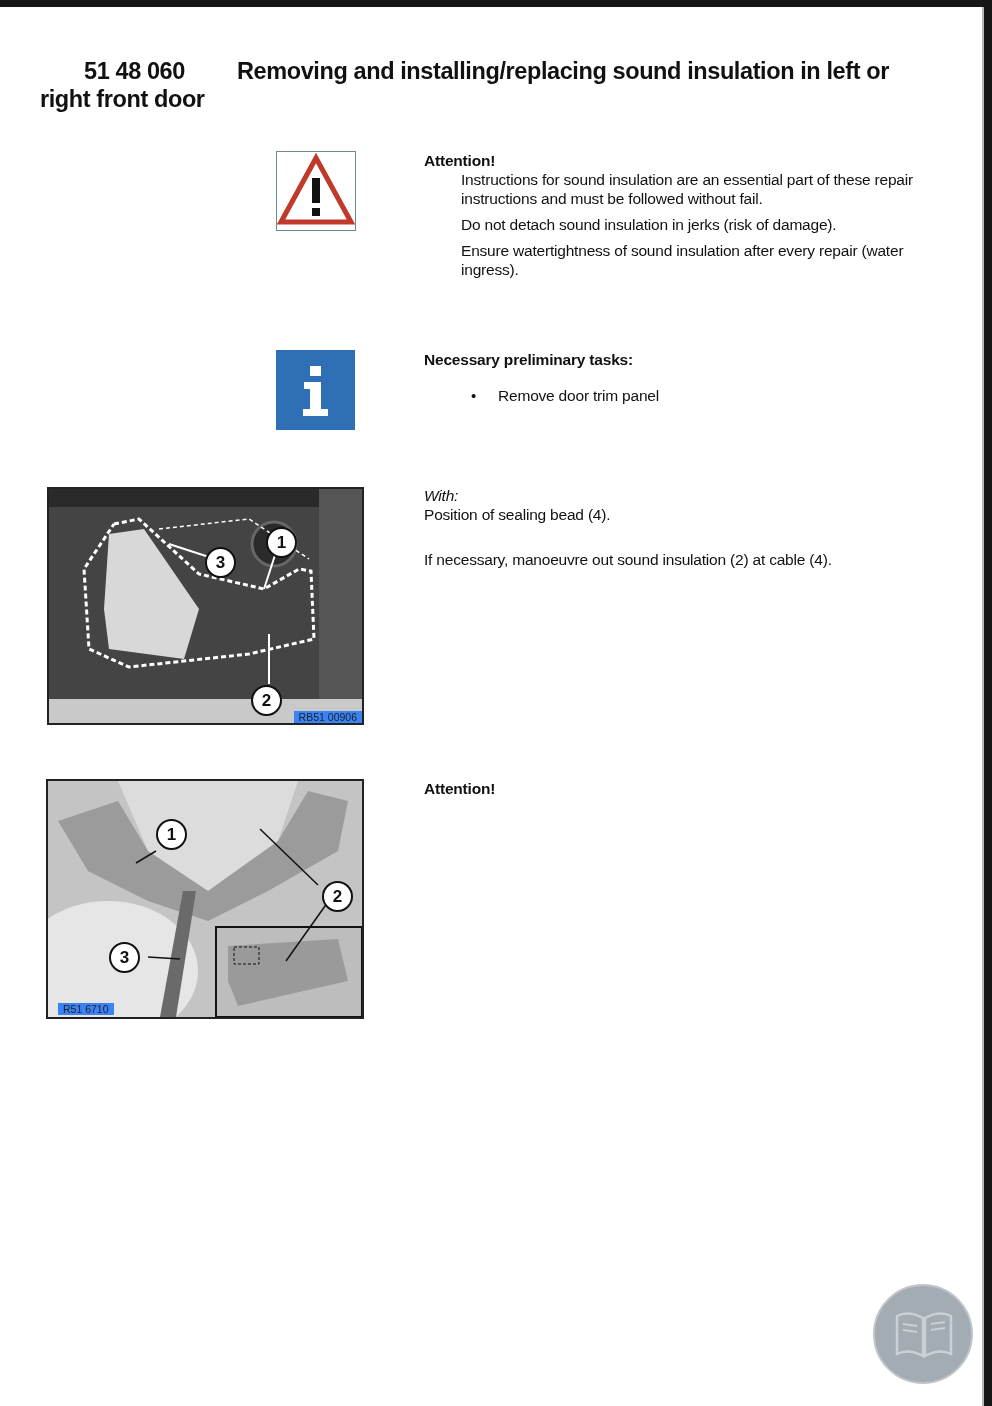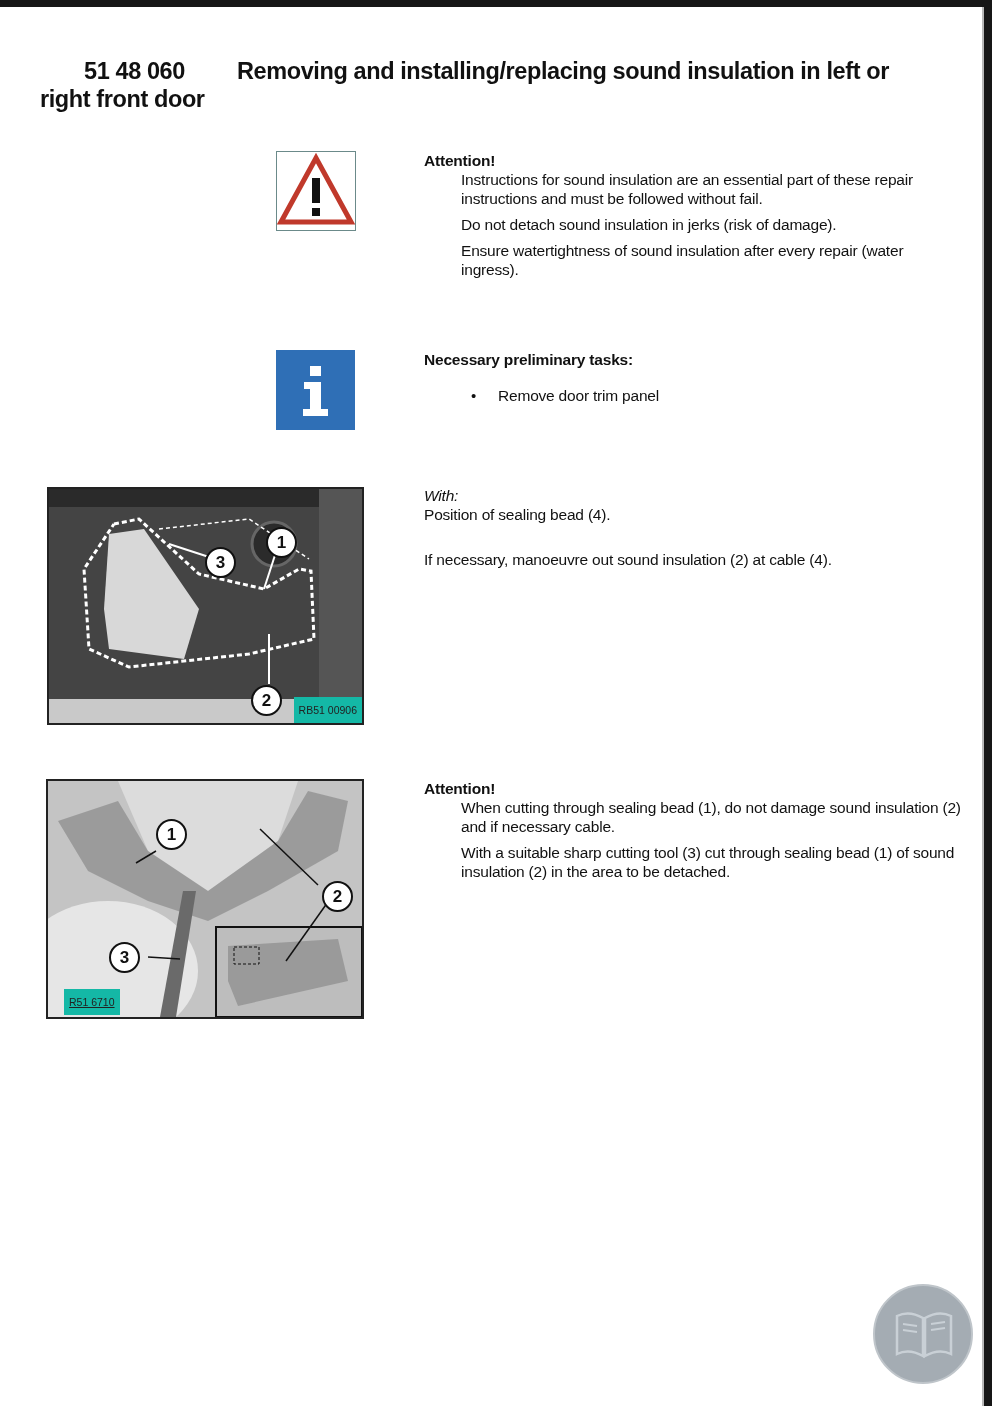--- a/index.html
+++ b/index.html
@@ -22,21 +22,21 @@
   .block .indent { padding-left:37px; }
   .block p { margin:0; }
   .gap6 { margin-top:7px !important; }
 
   .bullet-row { display:flex; align-items:flex-start; margin-top:17px; padding-left:47px; }
   .bullet-dot { width:27px; font-size:15px; }
 
   .figure { position:absolute; border:2px solid #222; box-sizing:border-box; overflow:hidden; }
   .fig1 { left:47px; top:487px; width:317px; height:238px; background:#3a3a3a; }
   .fig2 { left:46px; top:779px; width:318px; height:240px; background:#c8c8c8; }
-  .figlabel { position:absolute; font-size:10.5px; background:#14b8a6; color:#222; padding:7px 5px; }
+  .figlabel { position:absolute; font-size:10.5px; background:#3b82f6; color:#222; padding:0 5px; }
   .callout { position:absolute; width:27px; height:27px; border-radius:50%; border:2px solid #111; background:#fff;
              font-weight:bold; font-size:17px; line-height:27px; text-align:center; box-sizing:content-box; }
 
   .reader-btn { position:absolute; left:873px; top:1284px; width:100px; height:100px; border-radius:50%;
                 background:#a4acb3; border:2px solid #bfc5ca; box-sizing:border-box; }
   .reader-btn svg { position:absolute; left:18px; top:22px; }
 </style>
 </head>
 <body>
 
@@ -115,29 +115,25 @@
     <line x1="212" y1="48" x2="270" y2="104" stroke="#111" stroke-width="1.5"></line>
     <line x1="100" y1="176" x2="132" y2="178" stroke="#111" stroke-width="1.5"></line>
     <rect x="168" y="146" width="146" height="90" fill="#bdbdbd" stroke="#111" stroke-width="2"></rect>
     <polygon points="180,165 290,158 300,200 190,225 180,200" fill="#9a9a9a"></polygon>
     <rect x="186" y="166" width="25" height="17" fill="none" stroke="#111" stroke-width="1" stroke-dasharray="3,2"></rect>
     <line x1="238" y1="180" x2="282" y2="118" stroke="#111" stroke-width="1.5"></line>
   </svg>
   <div class="callout" style="left:108px; top:38px;">1</div>
   <div class="callout" style="left:274px; top:100px;">2</div>
   <div class="callout" style="left:61px; top:161px;">3</div>
-  <div class="figlabel" style="left:16px; bottom:2px;text-decoration:underline;">R51 6710</div>
+  <div class="figlabel" style="left:10px; bottom:2px;">R51 6710</div>
 </div>
 
 <div class="block" style="top:779px; width:540px;">
   <p class="head">Attention!</p>
-  <div class="indent">
-    <p>When cutting through sealing bead (1), do not damage sound insulation (2) and if necessary cable.</p>
-    <p class="gap6">With a suitable sharp cutting tool (3) cut through sealing bead (1) of sound insulation (2) in the area to be detached.</p>
-  </div>
 </div>
 
 <div class="reader-btn">
   <svg width="62" height="56" viewBox="0 0 62 56">
     <path d="M4,8 Q16,2 30,10 L30,48 Q16,40 4,46 Z" fill="none" stroke="#c9d0d6" stroke-width="2.5"></path>
     <path d="M58,8 Q46,2 32,10 L32,48 Q46,40 58,46 Z" fill="none" stroke="#c9d0d6" stroke-width="2.5"></path>
     <line x1="38" y1="16" x2="52" y2="14" stroke="#c9d0d6" stroke-width="2"></line>
     <line x1="38" y1="22" x2="52" y2="20" stroke="#c9d0d6" stroke-width="2"></line>
     <line x1="10" y1="16" x2="24" y2="18" stroke="#c9d0d6" stroke-width="2"></line>
     <line x1="10" y1="22" x2="24" y2="24" stroke="#c9d0d6" stroke-width="2"></line>

